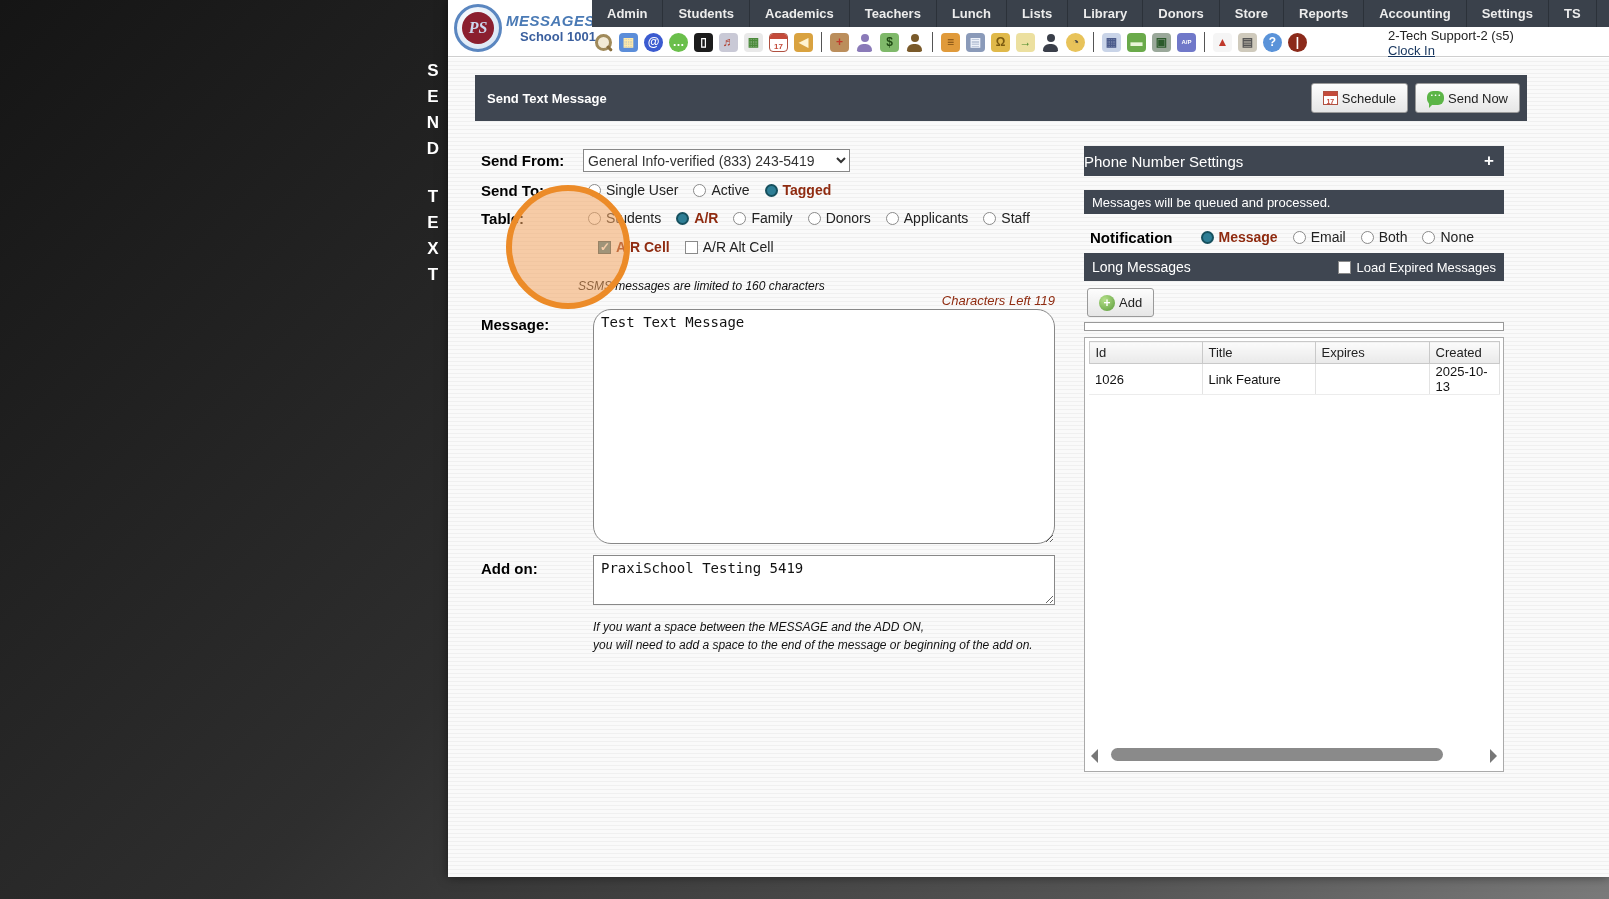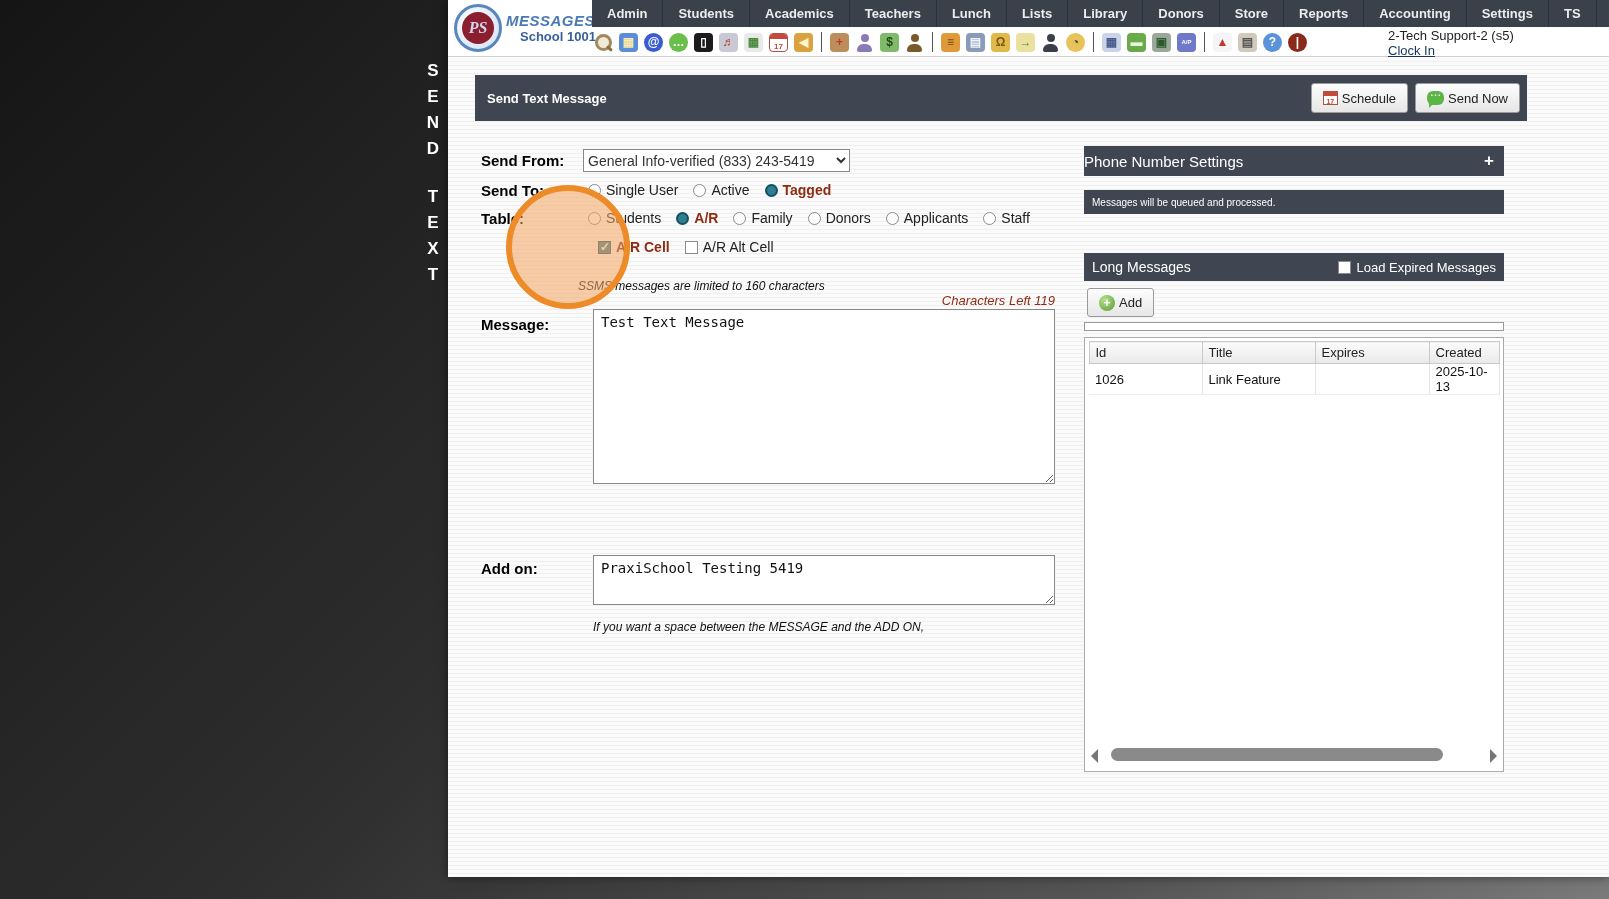--- a/index.html
+++ b/index.html
@@ -96,30 +96,30 @@
   .cb.on::after { content:"✓"; position:absolute; left:1px; top:-2px; color:#fff; font-size:12px; font-weight:bold; }
   .ol { font-size:14px; color:#222; }
   .ol.sel { color:#8f2b10; font-weight:bold; }
 
   .note-i { position:absolute; font-size:12px; font-style:italic; color:#111; }
   .chars-left { position:absolute; left:145px; top:235px; width:462px; text-align:right;
     font-size:13px; font-style:italic; color:#8f2b10; }
 
   textarea.ta { position:absolute; left:145px; border:1px solid #888; background:#fff;
     font:14px "DejaVu Sans Mono", monospace; color:#111; padding:4px 7px; resize:both; }
-  .ta-msg { top:251px; width:462px; height:175px; }
+  .ta-msg { top:251px; width:462px; height:235px;border-radius:18px; }
   .ta-addon { top:497px; width:462px; height:50px; }
 
   
   .rp-bar { position:absolute; left:636px; width:420px; background:#3f4651; color:#fff;
     display:flex; align-items:center; }
   .rp-title { top:88px; height:30px; font-size:15px; }
   .rp-title span.t { padding-left:0; flex:1; }
   .rp-plus { padding-right:10px; font-size:17px; font-weight:bold; cursor:pointer; }
-  .rp-queue { top:132px; height:24px; font-size:10px; }
+  .rp-queue { top:132px; height:24px; font-size:13px; }
   .rp-queue span { padding-left:8px; }
   .rp-long { top:195px; height:28px; font-size:14px; }
   .rp-long .t { padding-left:8px; flex:1; }
   .rp-long .loadexp { display:flex; align-items:center; gap:6px; font-size:13px; padding-right:8px; cursor:pointer; }
 
   .notif-row { position:absolute; left:642px; top:170px; display:flex; align-items:center; gap:14px; }
   .notif-label { font-size:15px; font-weight:bold; color:#000; margin-right:14px; }
 
   .addbtn { position:absolute; left:639px; top:230px; height:29px; }
   .plus { width:16px; height:16px; border-radius:50%; background:radial-gradient(circle at 35% 30%,#b5e08a,#5a9a3a);
@@ -305,30 +305,52 @@
     <div class="note-i" style="left:130px; top:221px;">SSMS messages are limited to 160 characters</div>
     <div class="chars-left">Characters Left 119</div>
 
     <div class="flabel" style="left:33px; top:258px;">Message:</div>
     <textarea class="ta ta-msg" spellcheck="false" style="">Test Text Message</textarea>
 
     <div class="flabel" style="left:33px; top:502px;">Add on:</div>
     <textarea class="ta ta-addon" spellcheck="false" style="">PraxiSchool Testing 5419</textarea>
 
     <div class="note-i" style="left:145px; top:562px;">If you want a space between the MESSAGE and the ADD ON,</div>
+    <div class="note-i" style="left:145px; top:580px;">you will need to add a space to the end of the message or beginning of the add on.</div>
 
     <div class="rp-bar rp-title">
       <span class="t">Phone Number Settings</span>
       <span class="rp-plus">+</span>
     </div>
 
     <div class="rp-bar rp-queue">
       <span>Messages will be queued and processed.</span>
     </div>
 
+    <div class="notif-row">
+      <span class="notif-label">Notification</span>
+      <span class="optrow" id="notifRow" style="position:static; display:inline-flex;">
+          <span class="opt">
+            <span class="rb on"></span>
+            <span class="ol sel">Message</span>
+          </span>
+          <span class="opt">
+            <span class="rb"></span>
+            <span class="ol">Email</span>
+          </span>
+          <span class="opt">
+            <span class="rb"></span>
+            <span class="ol">Both</span>
+          </span>
+          <span class="opt">
+            <span class="rb"></span>
+            <span class="ol">None</span>
+          </span>
+        </span>
+    </div>
 
     <div class="rp-bar rp-long">
       <span class="t">Long Messages</span>
       <span class="loadexp">
         <span class="cb"></span>
         <span>Load Expired Messages</span>
       </span>
     </div>
 
     <button class="btn addbtn">

